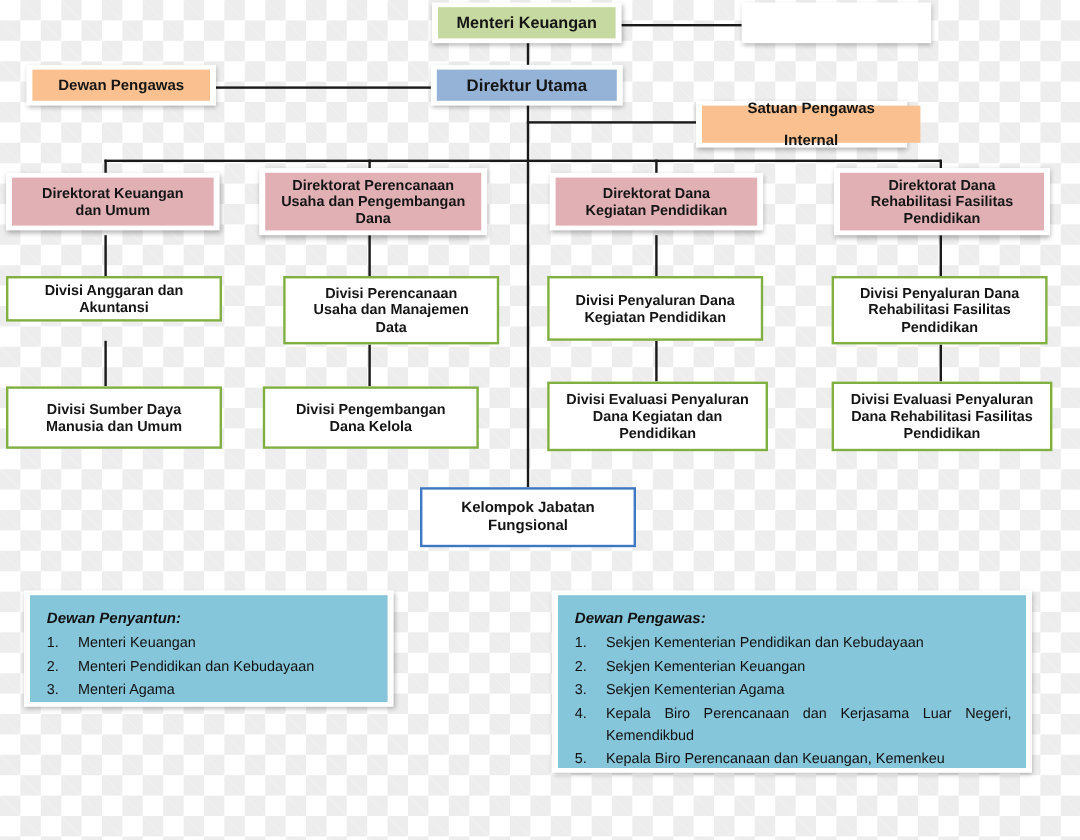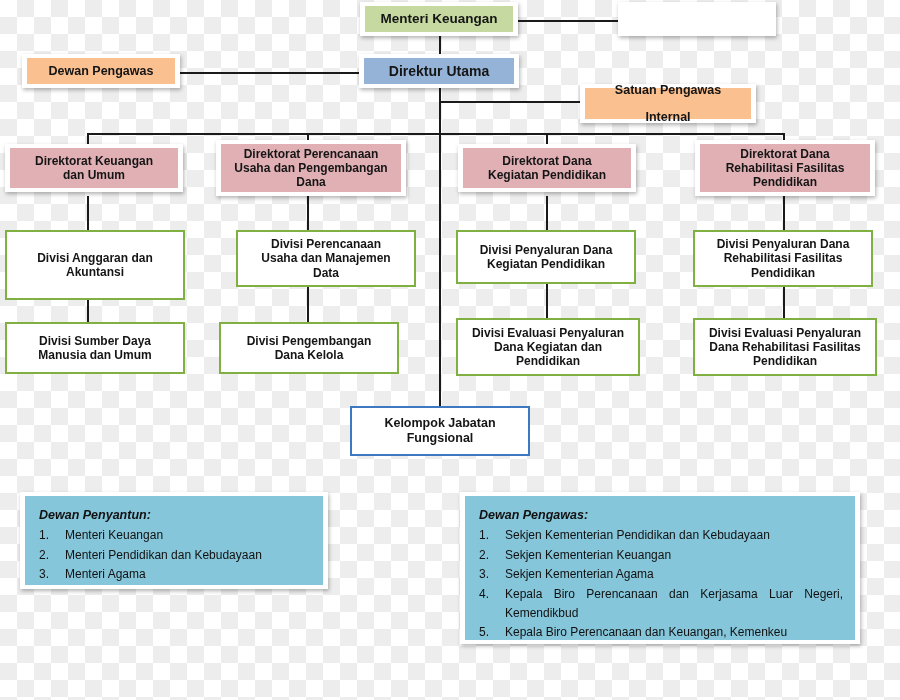--- a/index.html
+++ b/index.html
@@ -141,21 +141,21 @@
 
   <div class="plate" style="left:618px; top:2px; width:158px; height:34px;"></div>
 
   <div class="plate" style="left:22px; top:54px; width:158px; height:34px;"></div>
   <div class="node orange" style="left:27px; top:58px; width:148px; height:26px;">Dewan Pengawas</div>
 
   <div class="plate" style="left:359px; top:54px; width:160px; height:34px;"></div>
   <div class="node blue" style="left:364px; top:58px; width:150px; height:26px;">Direktur Utama</div>
 
   <div class="plate" style="left:580px; top:84px; width:176px; height:39px;"></div>
-  <div class="node orange" style="left:585px; top:88px; width:166px; height:31px; flex-direction:column;gap:12px;">
+  <div class="node orange" style="left:585px; top:88px; width:182px; height:31px; flex-direction:column;gap:12px;">
     <span>Satuan Pengawas</span>
     <span>Internal</span>
   </div>
 
   <div class="plate" style="left:5px; top:144px; width:178px; height:48px;"></div>
   <div class="node pink" style="left:10px; top:148px; width:168px; height:40px; flex-direction:column;">
     <span>Direktorat Keuangan</span>
     <span>dan Umum</span>
   </div>
 
@@ -172,21 +172,21 @@
     <span>Kegiatan Pendidikan</span>
   </div>
 
   <div class="plate" style="left:695px; top:140px; width:180px; height:56px;"></div>
   <div class="node pink" style="left:700px; top:144px; width:170px; height:48px; flex-direction:column;">
     <span>Direktorat Dana</span>
     <span>Rehabilitasi Fasilitas</span>
     <span>Pendidikan</span>
   </div>
 
-  <div class="node white-green" style="left:5px; top:230px; width:180px; height:70px; flex-direction:column;">
+  <div class="node white-green" style="left:5px; top:230px; width:180px; height:38px; flex-direction:column;">
     <span>Divisi Anggaran dan</span>
     <span>Akuntansi</span>
   </div>
 
   <div class="node white-green" style="left:236px; top:230px; width:180px; height:57px; flex-direction:column;">
     <span>Divisi Perencanaan</span>
     <span>Usaha dan Manajemen</span>
     <span>Data</span>
   </div>
 

